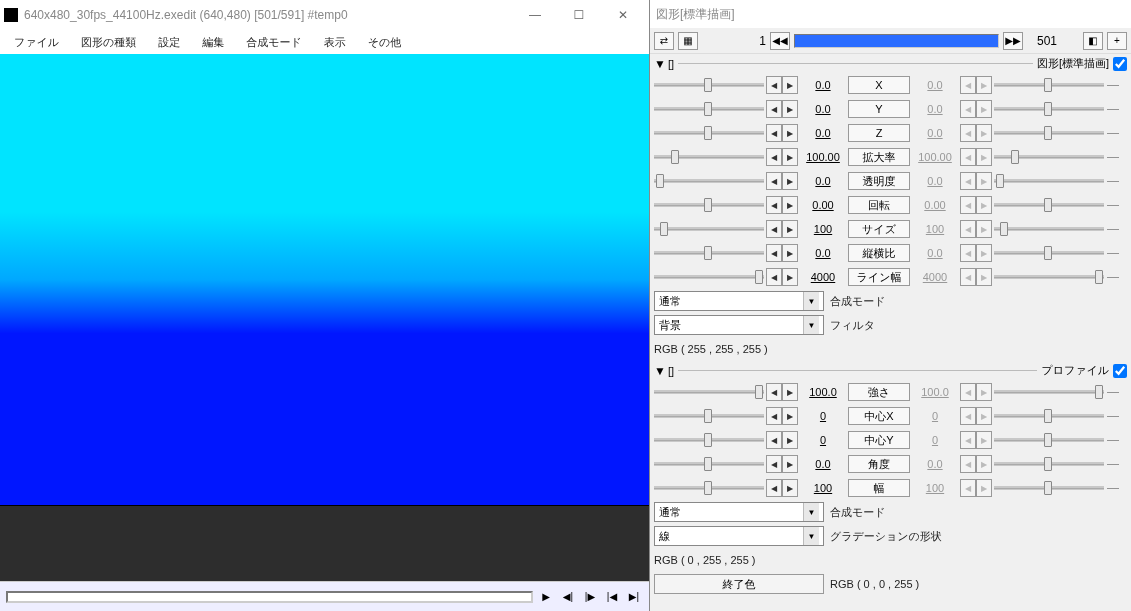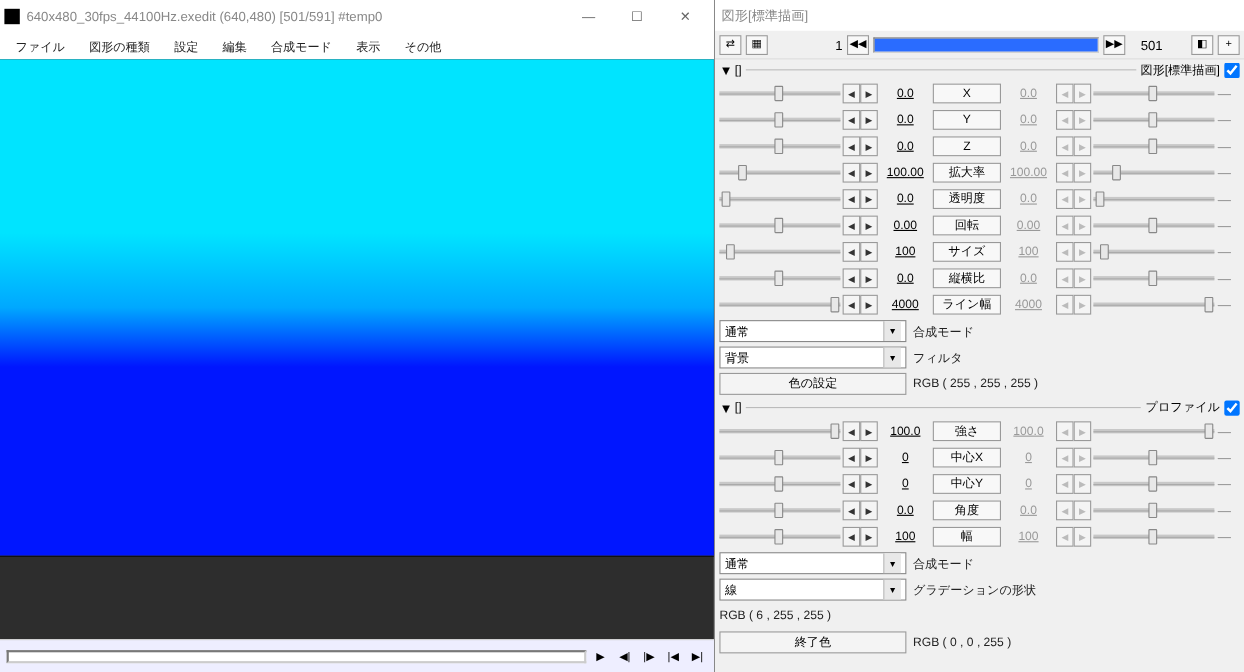--- a/index.html
+++ b/index.html
@@ -348,21 +348,20 @@
       <span class="static-label">合成モード</span>
     </div>
     <div class="wide-row">
       <div class="dropdown">
           <span>背景</span>
           <span class="dd-arrow">▼</span>
         </div>
       <span class="static-label">フィルタ</span>
     </div>
     <div class="wide-row">
-      <div class="long-btn">色の設定</div>
       <span class="static-label">RGB ( 255 , 255 , 255 )</span>
     </div>
 
     <div class="section-header">
       <span class="tri">▼</span>
       <span class="bracket">[]</span>
       <div class="line"></div>
       <span class="label">プロファイル</span>
       <input type="checkbox" checked="" style="">
     </div>
@@ -496,20 +495,20 @@
       <span class="static-label">合成モード</span>
     </div>
     <div class="wide-row">
       <div class="dropdown">
           <span>線</span>
           <span class="dd-arrow">▼</span>
         </div>
       <span class="static-label">グラデーションの形状</span>
     </div>
     <div class="wide-row">
-      <span class="static-label">RGB ( 6 , 255 , 255 )</span>
+      <span class="static-label">RGB ( 0 , 255 , 255 )</span>
     </div>
     <div class="wide-row">
       <div class="long-btn">終了色</div>
       <span class="static-label">RGB ( 0 , 0 , 255 )</span>
     </div>
   </div>
 </div>
 
 </body></html>

